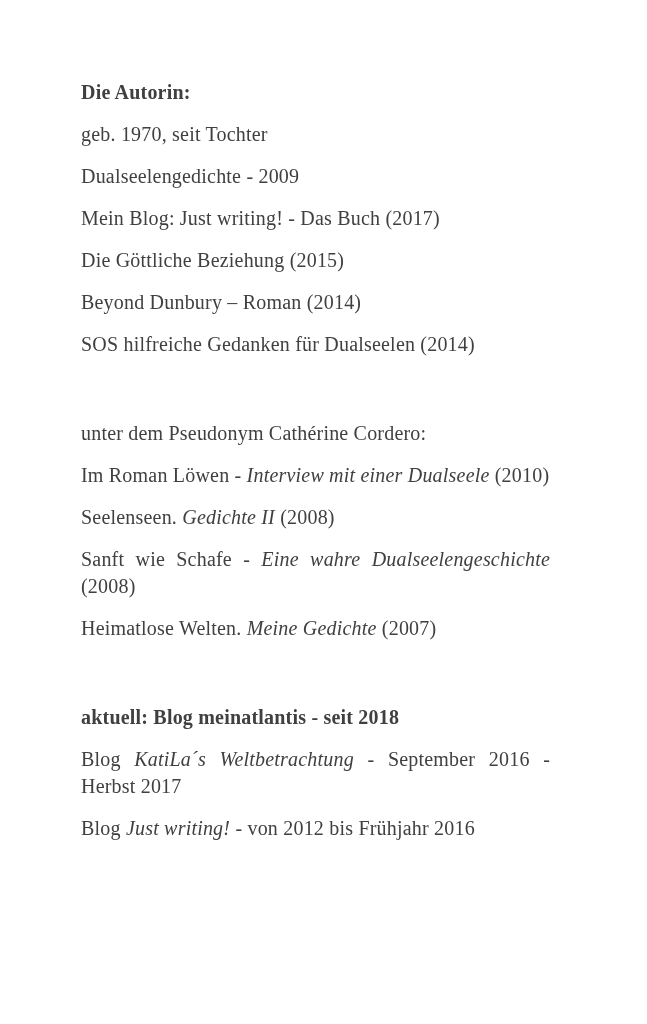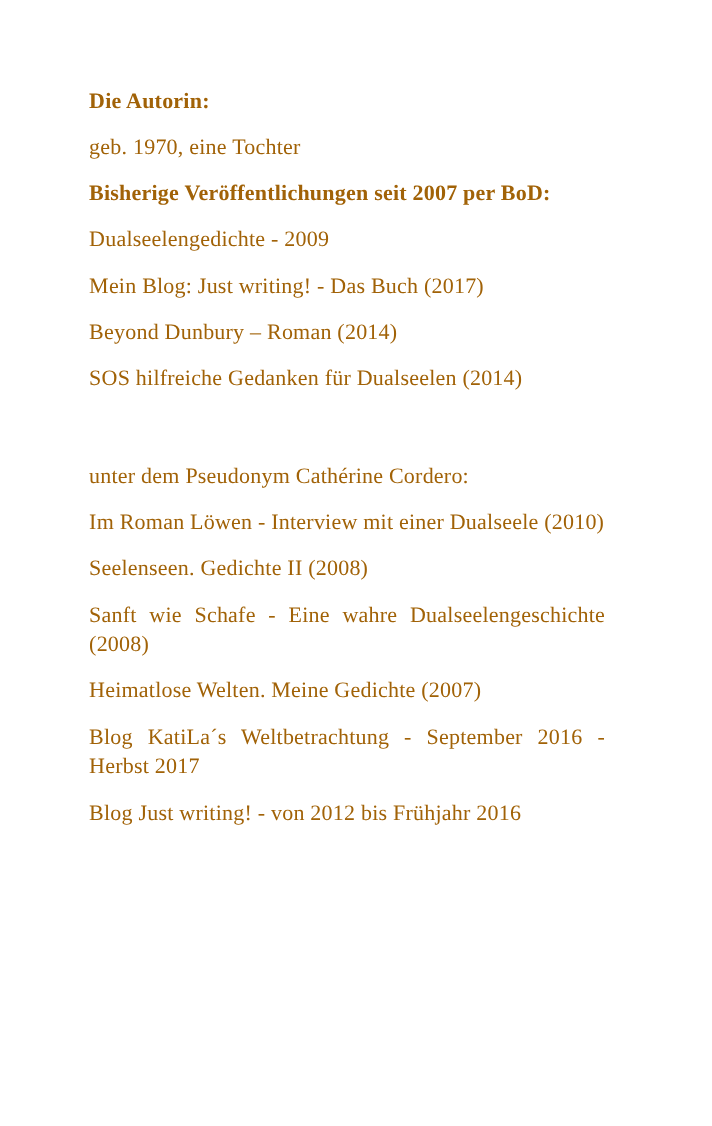--- a/index.html
+++ b/index.html
@@ -31,35 +31,37 @@
     text-align: justify;
   }
   .content p.bold {
     font-weight: bold;
     text-align: left;
   }
   .content p.section-start {
     margin-top: 62px;
   }
   .content span.italic {
+    font-style: italic;
   }
 </style>
 </head>
 <body style="background: rgb(255, 255, 255);">
 
 <div class="page">
-  <div class="content" style="color: #a16207;">
+  <div class="content" style="color: #404040;">
       <p class="bold"><span>Die Autorin:</span></p>
-      <p><span>geb. 1970, eine Tochter</span></p>
-      <p class="bold"><span>Bisherige Veröffentlichungen seit 2007 per BoD:</span></p>
+      <p><span>geb. 1970, seit Tochter</span></p>
       <p><span>Dualseelengedichte - 2009</span></p>
       <p><span>Mein Blog: Just writing! - Das Buch (2017)</span></p>
+      <p><span>Die Göttliche Beziehung (2015)</span></p>
       <p><span>Beyond Dunbury – Roman (2014)</span></p>
       <p><span>SOS hilfreiche Gedanken für Dualseelen (2014)</span></p>
       <p class="section-start"><span>unter dem Pseudonym Cathérine Cordero:</span></p>
       <p><span>Im Roman Löwen - </span><span class="italic">Interview mit einer Dualseele</span><span> (2010)</span></p>
       <p><span>Seelenseen. </span><span class="italic">Gedichte II</span><span> (2008)</span></p>
       <p><span>Sanft wie Schafe - </span><span class="italic">Eine wahre Dualseelengeschichte</span><span> (2008)</span></p>
       <p><span>Heimatlose Welten. </span><span class="italic">Meine Gedichte</span><span> (2007)</span></p>
+      <p class="bold section-start"><span>aktuell: Blog meinatlantis  - seit 2018</span></p>
       <p><span>Blog </span><span class="italic">KatiLa´s Weltbetrachtung</span><span> - September 2016 - Herbst 2017</span></p>
       <p><span>Blog </span><span class="italic">Just writing!</span><span> - von 2012 bis Frühjahr 2016</span></p>
     </div>
 </div>
 
 </body></html>

